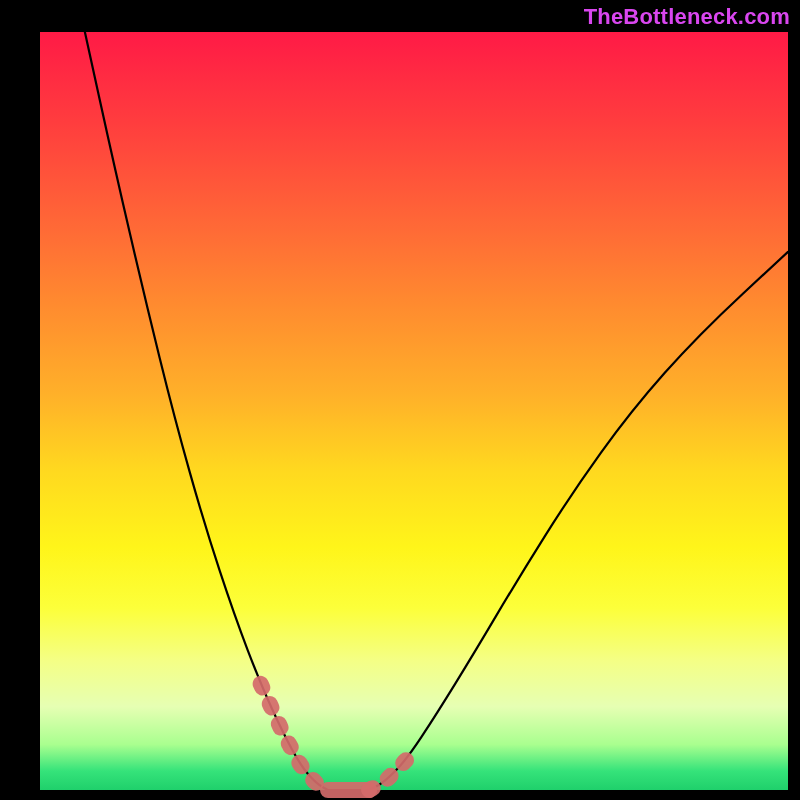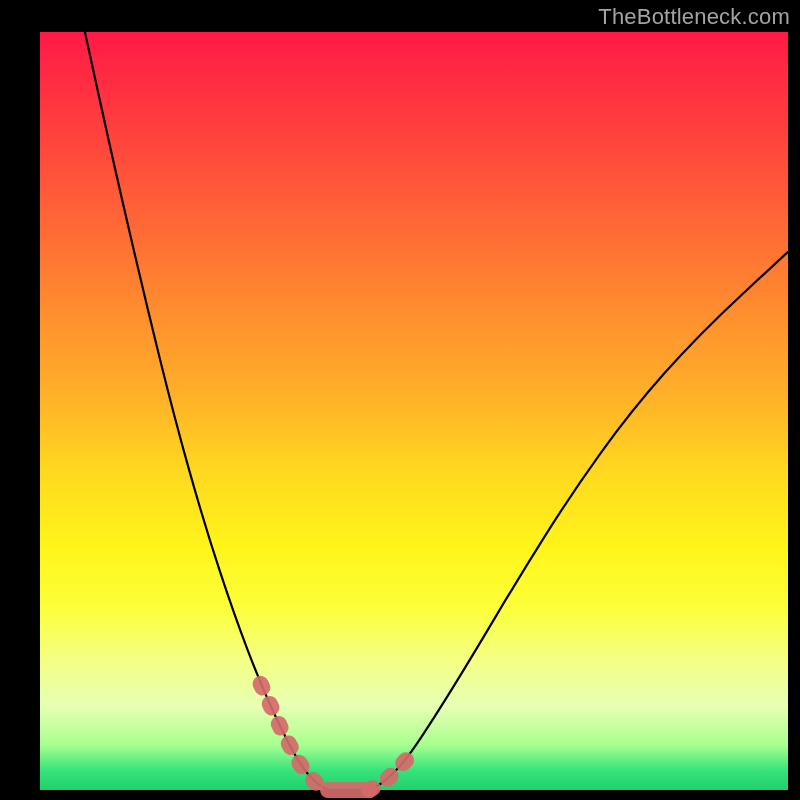--- a/index.html
+++ b/index.html
@@ -16,23 +16,23 @@
     top: 0;
     left: 0;
     width: 800px;
     height: 800px;
     background: #000;
   }
   .watermark {
     position: absolute;
     top: 4px;
     right: 10px;
-    color: #a3a3a3;
+    color: #d946ef;
     font-size: 22px;
-    font-weight: 400;
+    font-weight: 700;
     letter-spacing: 0.2px;
     user-select: none;
   }
   .plot-area {
     position: absolute;
     left: 40px;
     top: 32px;
     width: 748px;
     height: 758px;
     

